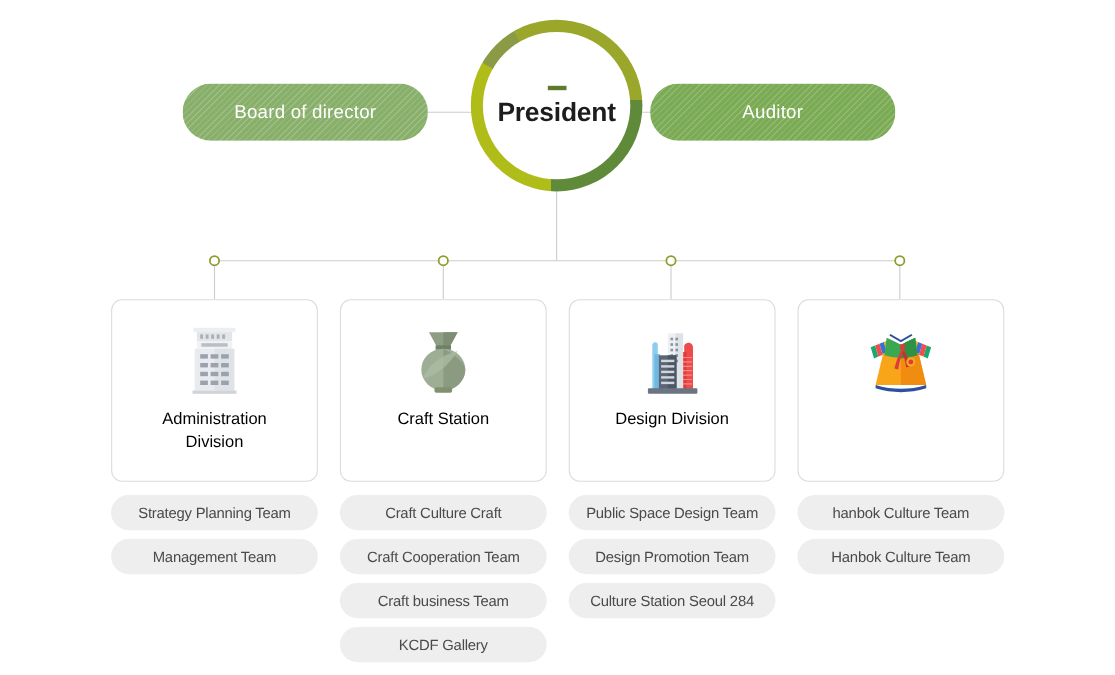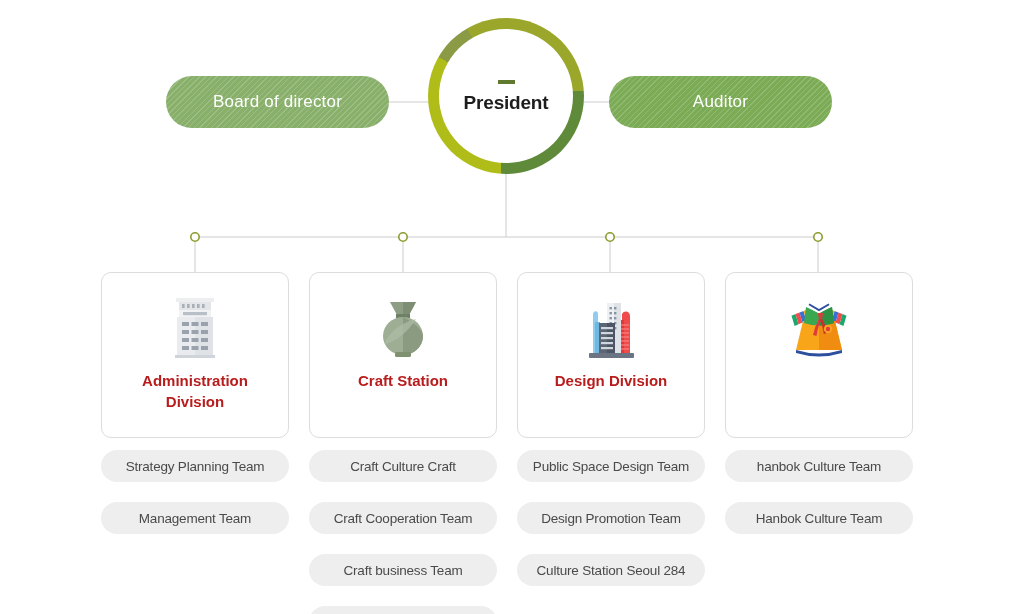--- a/index.html
+++ b/index.html
@@ -71,21 +71,21 @@
     justify-content: center;
     z-index: 3;
   }
   .president-dash {
     width: 17px;
     height: 4px;
     background: #5f7a2e;
     margin-bottom: 9px;
   }
   .president-label {
-    font-size: 19px;
+    font-size: 24px;
     font-weight: 700;
     color: #1d1d1d;
     letter-spacing: -0.2px;
     line-height: 1;
   }
 
   
   .side-pill {
     position: absolute;
     top: 76px;
@@ -105,21 +105,21 @@
     background-color: #89b06b;
     background-image: repeating-linear-gradient(
       135deg,
       rgba(255,255,255,0.16) 0px,
       rgba(255,255,255,0.16) 1px,
       rgba(255,255,255,0) 1px,
       rgba(255,255,255,0) 4px
     );
   }
   .side-pill.auditor {
-    left: 609px;
+    left: 591px;
     width: 223px;
     background-color: #7cab56;
     background-image: repeating-linear-gradient(
       135deg,
       rgba(255,255,255,0.16) 0px,
       rgba(255,255,255,0.16) 1px,
       rgba(255,255,255,0) 1px,
       rgba(255,255,255,0) 4px
     );
   }
@@ -155,33 +155,33 @@
   .division-icon {
     height: 74px;
     display: flex;
     align-items: center;
     justify-content: center;
   }
   .division-title {
     margin-top: 6px;
     text-align: center;
     font-size: 15px;
-    font-weight: 700;
-    color: #b91c1c;
+    font-weight: 400;
+    color: #000000;
     line-height: 1.38;
     padding: 0 6px;
     white-space: pre-line;
   }
 
   .team-list {
     width: 100%;
     margin-top: 12px;
     display: flex;
     flex-direction: column;
-    gap: 20px;
+    gap: 8px;
   }
   .team-pill {
     width: 100%;
     box-sizing: border-box;
     height: 32px;
     border-radius: 16px;
     background: #eeeeee;
     display: flex;
     align-items: center;
     justify-content: center;

